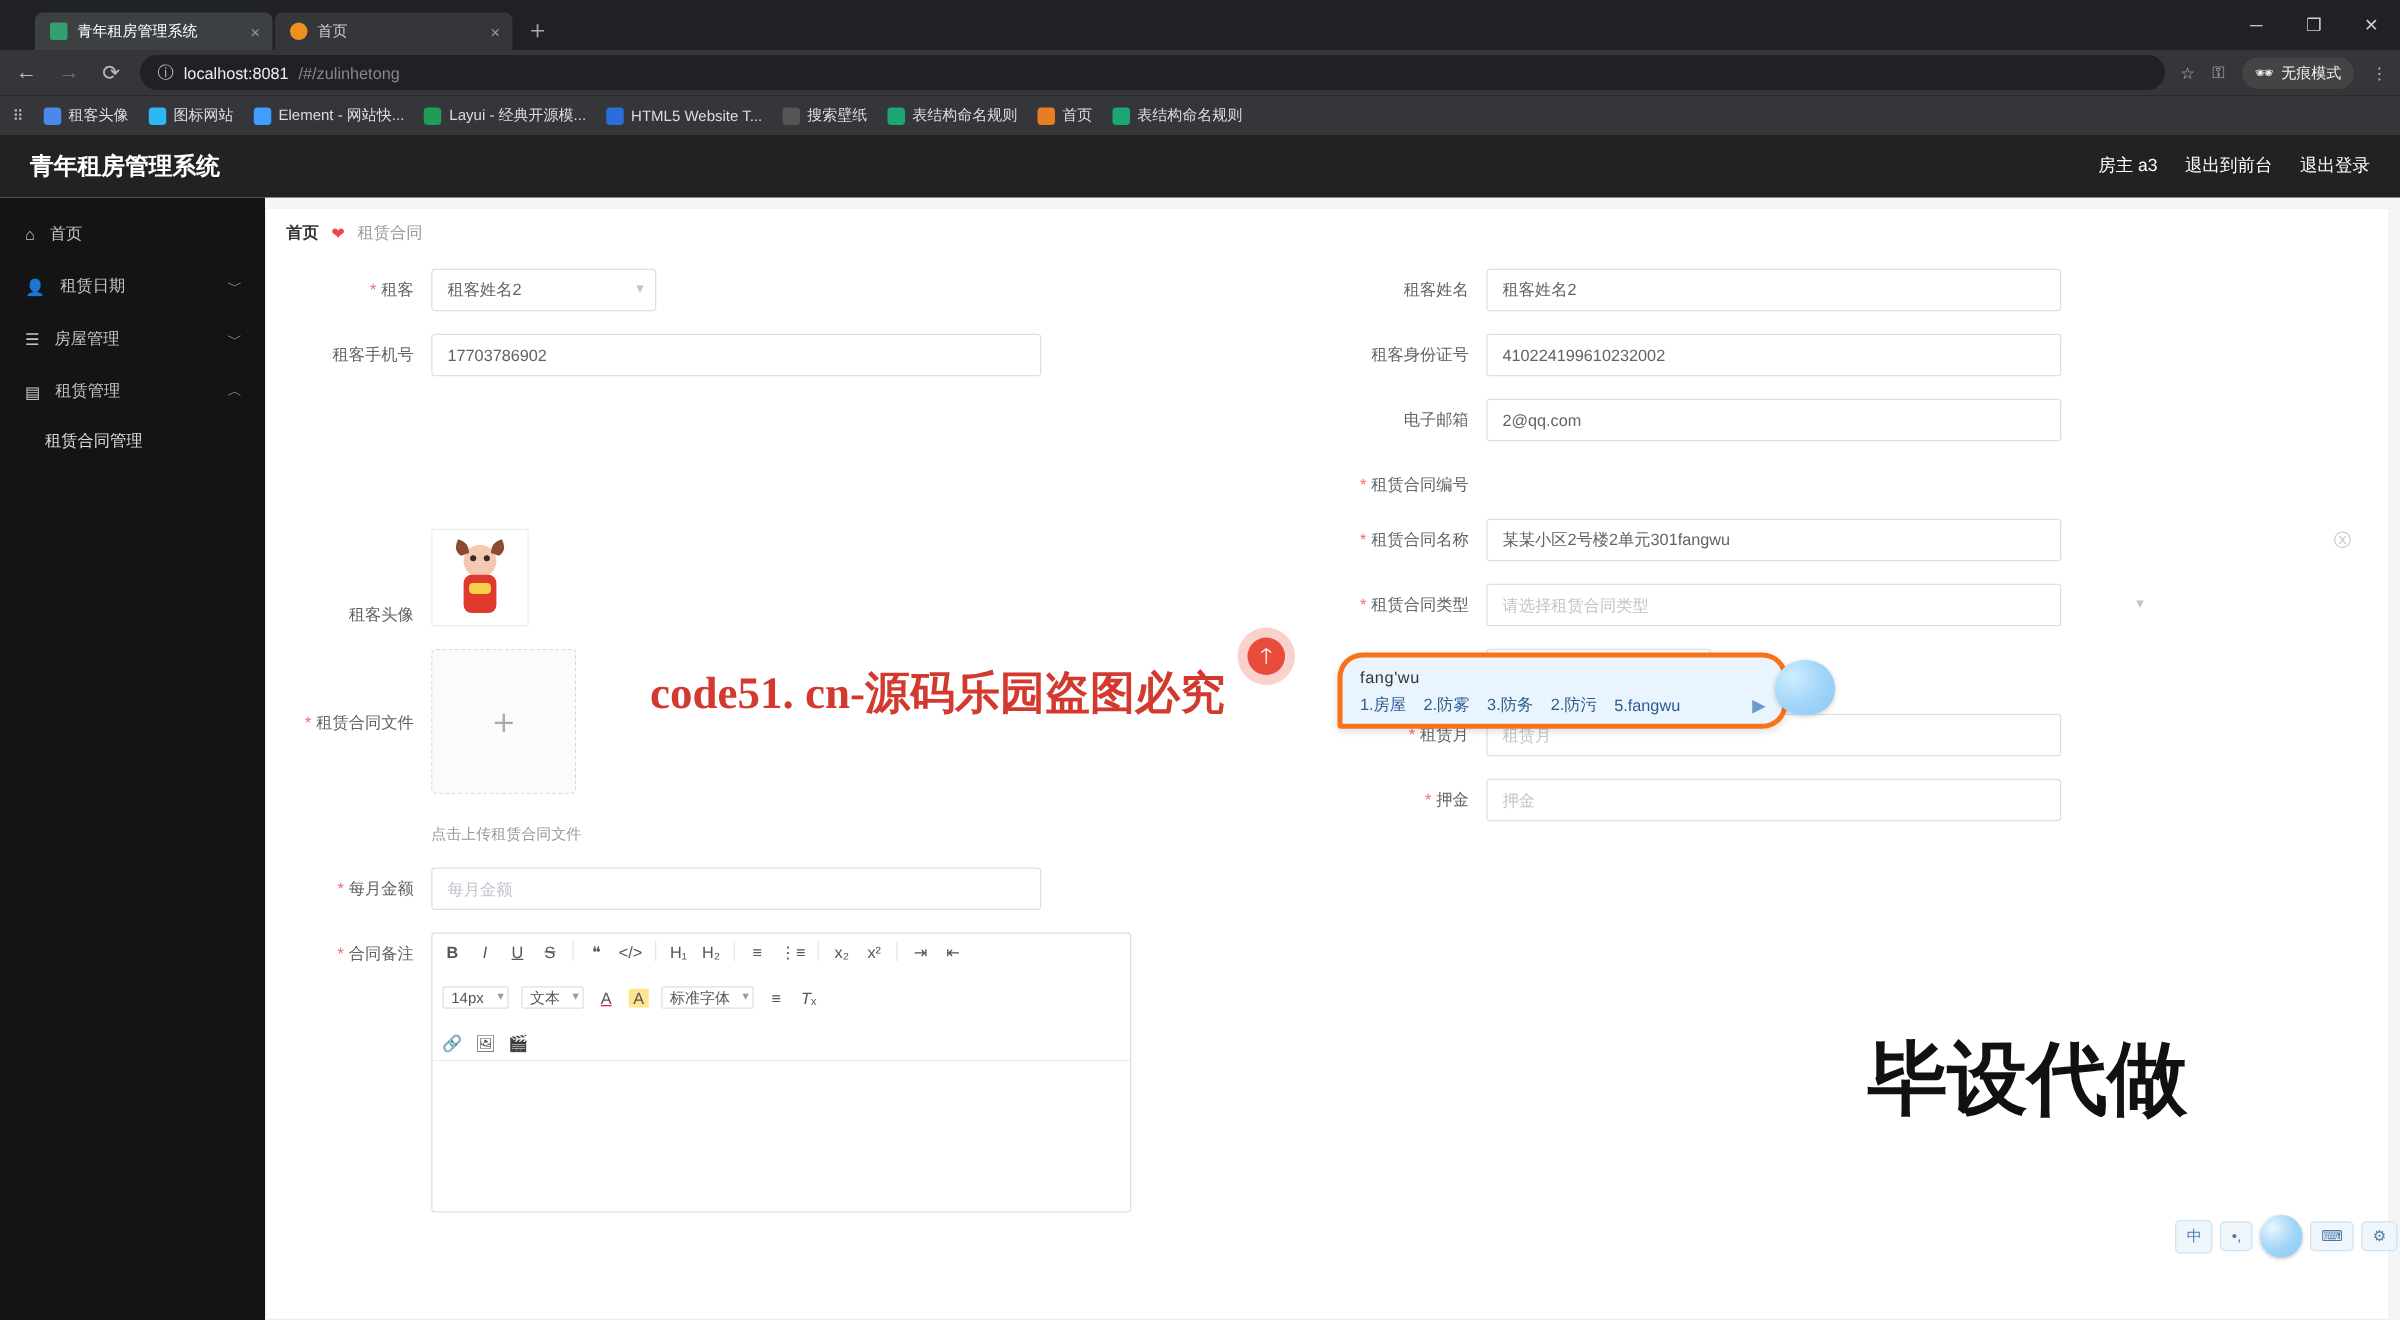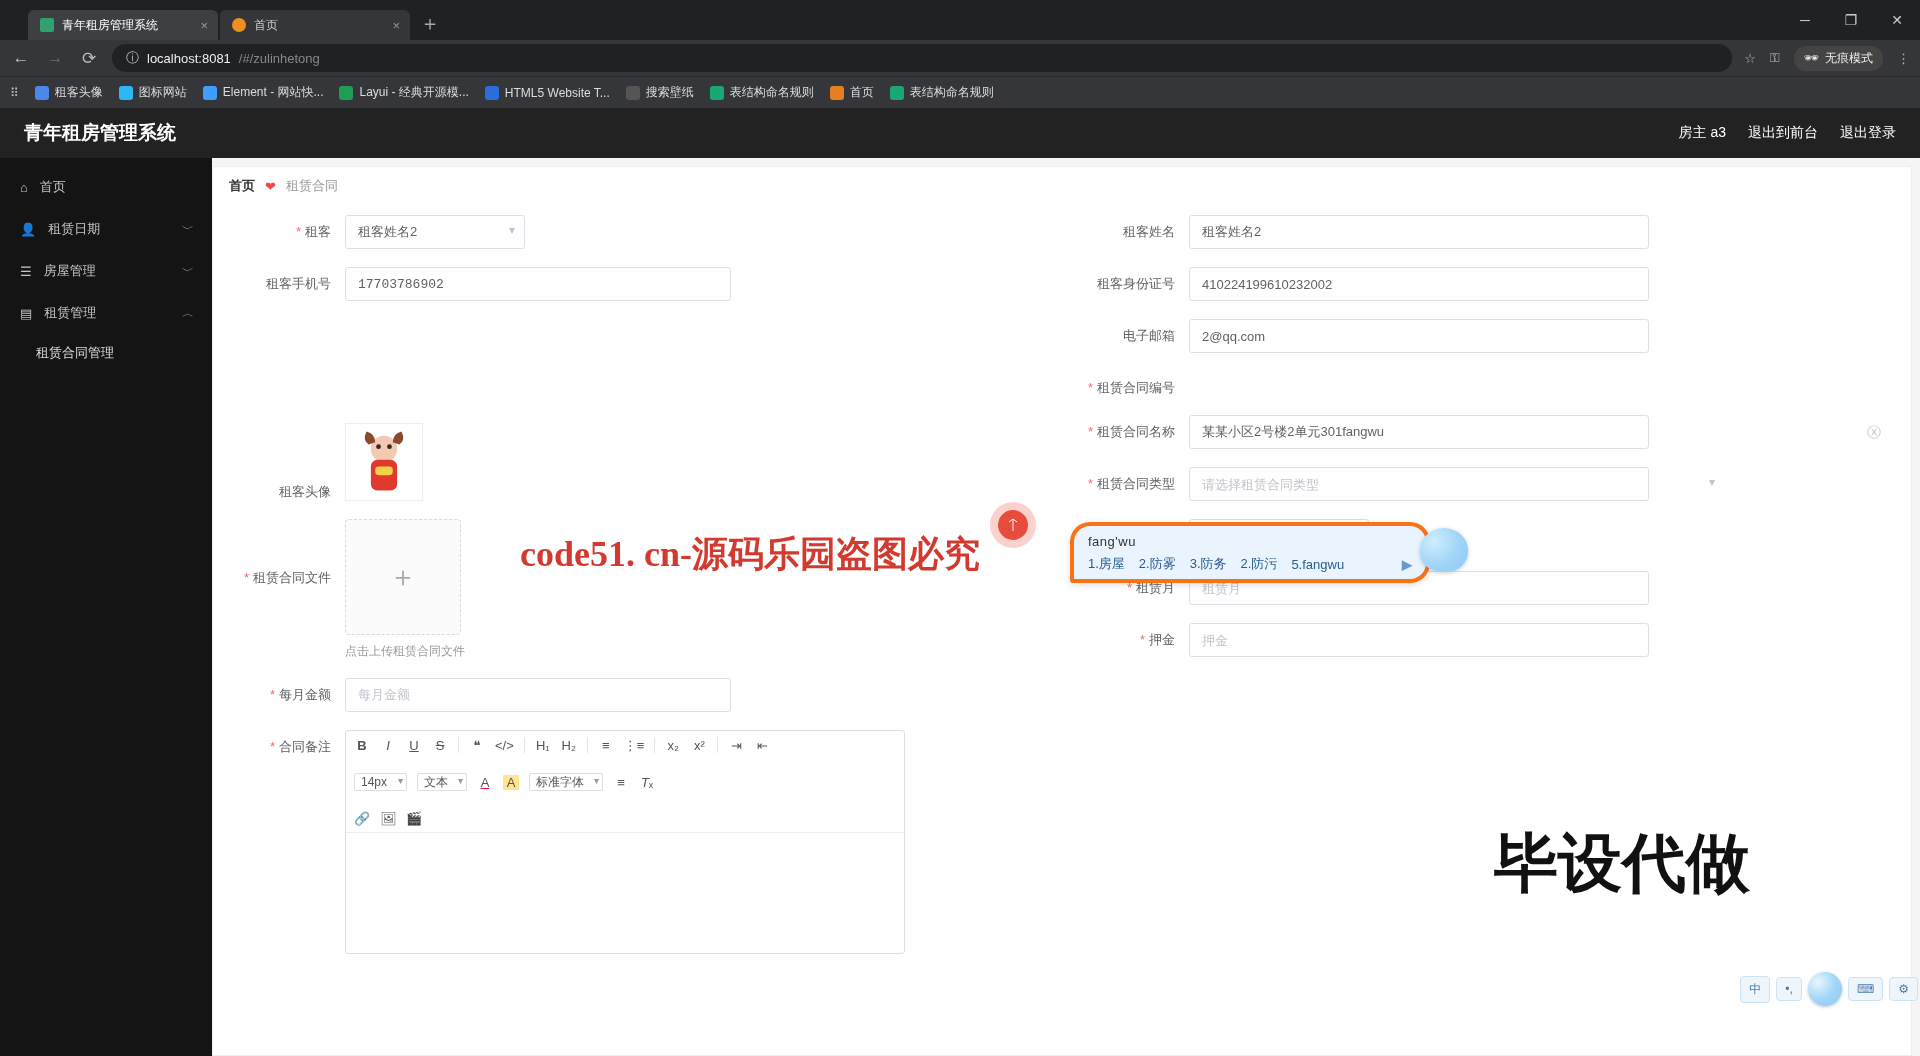--- a/index.html
+++ b/index.html
@@ -205,35 +205,35 @@
 .input.select { appearance: none; background: #fff; }
 .select-wrap { position: relative; width: 180px;}
 .select-wrap::after {
   content: "▾"; position: absolute; right: 10px; top: 8px; color: #c0c4cc; font-size: 12px;
 }
 .input.date-inp { width: 180px; padding-left: 30px;}
 .date-wrap { position: relative; width: 180px;}
 .date-wrap::before {
   content: "📅"; position: absolute; left: 8px; top: 8px; font-size: 13px; filter: grayscale(1) opacity(.6);
 }
-.input.small { width: 386px; font-family: Liberation Mono, monospace; }
+.input.small { width: 488px; }
 .input.med { width: 460px; }
 .input.narrow { width: 180px; }
 .uploader {
   width: 116px; height: 116px; border: 1px dashed #d9d9d9; border-radius: 4px;
   display: flex; align-items: center; justify-content: center;
   color: #aaa; font-size: 28px; cursor: pointer; background: #fbfbfb;
 }
 .avatar-box {
   width: 78px; height: 78px; border: 1px solid #eee;
   display: flex; align-items: center; justify-content: center;
   background: #fff;
 }
 .avatar-box svg { width: 70px; height: 70px;}
-.upload-hint { margin-top: 8px; font-size: 12px; color: #999;}
+.upload-hint { margin-top: 24px; font-size: 12px; color: #999;}
 .editor {
   border: 1px solid #dcdfe6; border-radius: 3px; width: 460px;
 }
 .editor-toolbar {
   border-bottom: 1px solid #eee; padding: 6px 8px;
   display: flex; flex-wrap: wrap; gap: 10px; align-items: center;
   font-size: 13px; color: #555;
 }
 .editor-toolbar .sep { width: 1px; height: 16px; background: #e5e5e5;}
 .editor-toolbar select {

